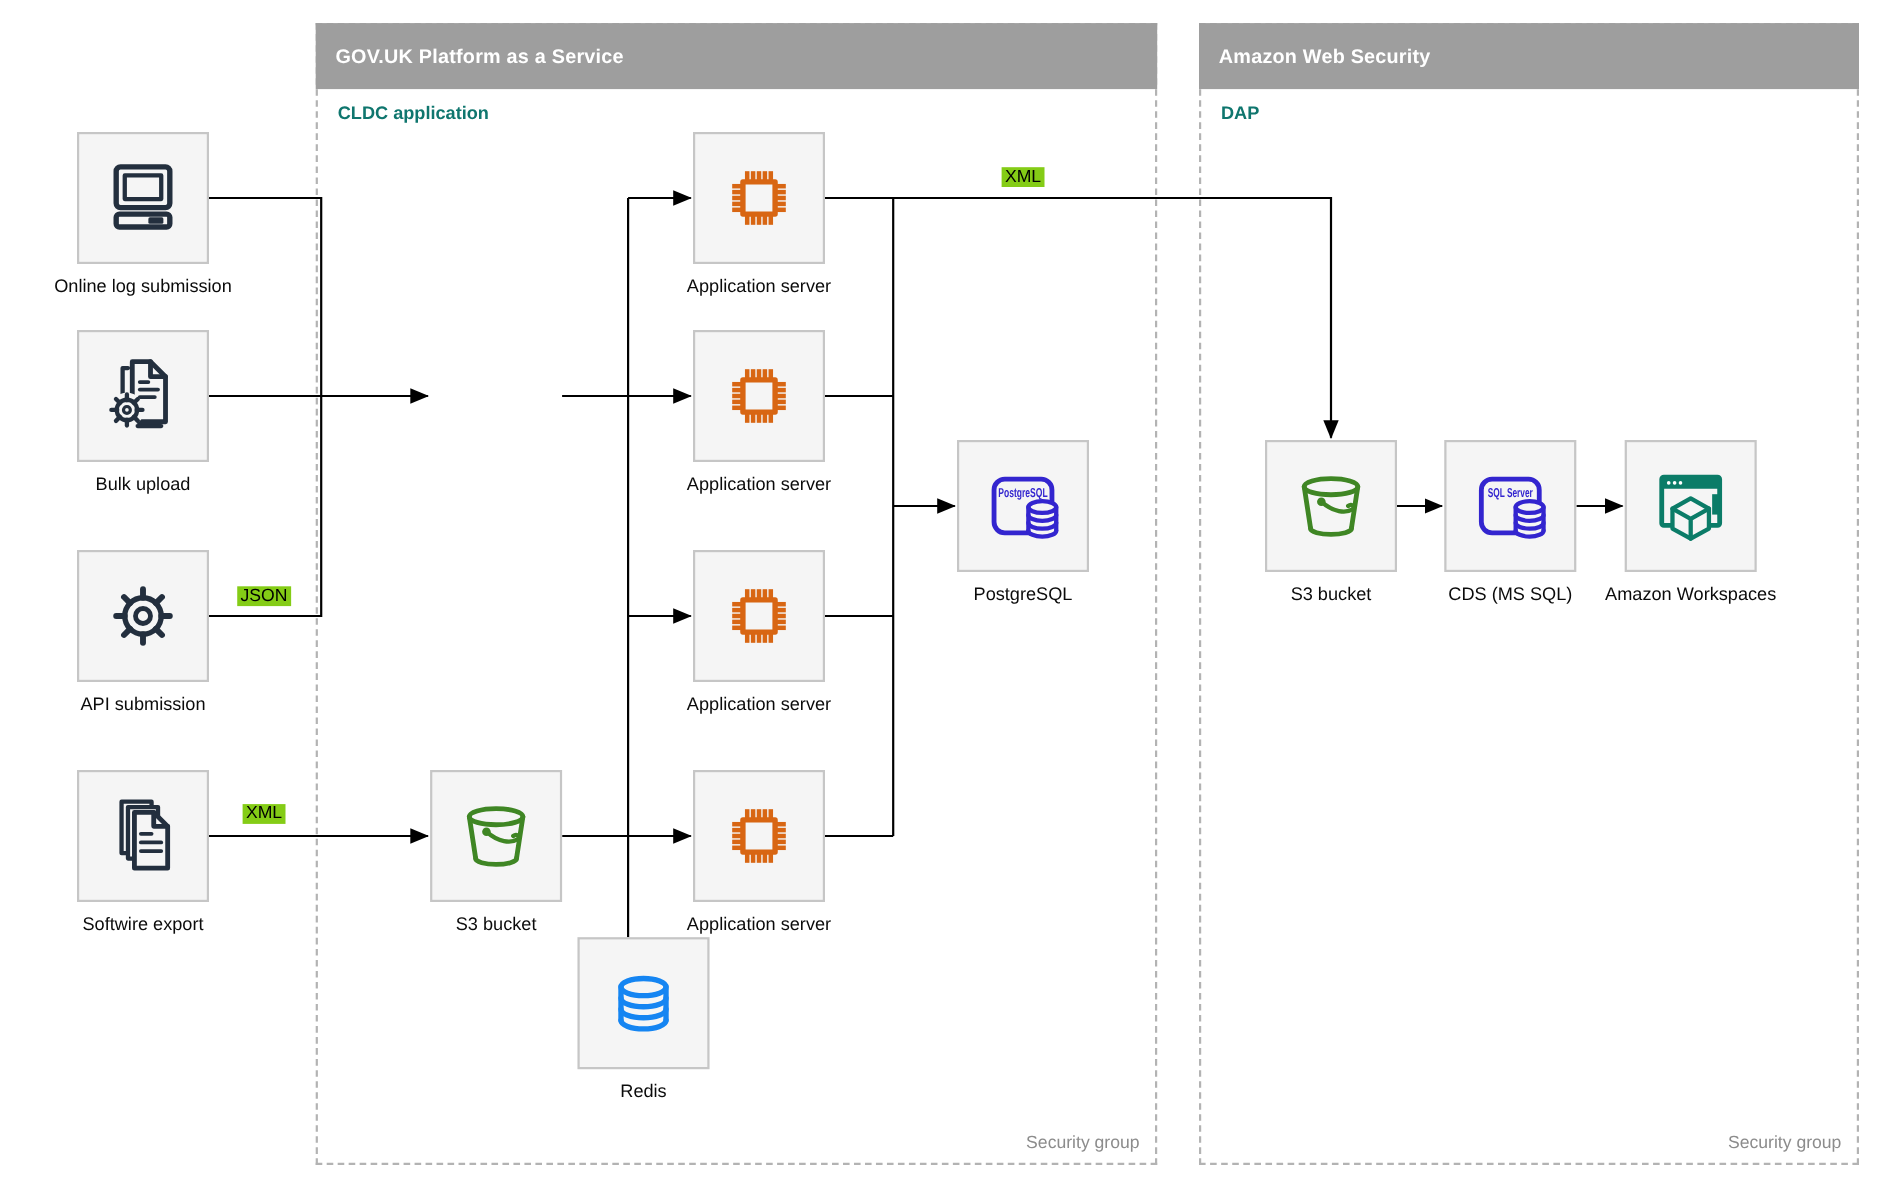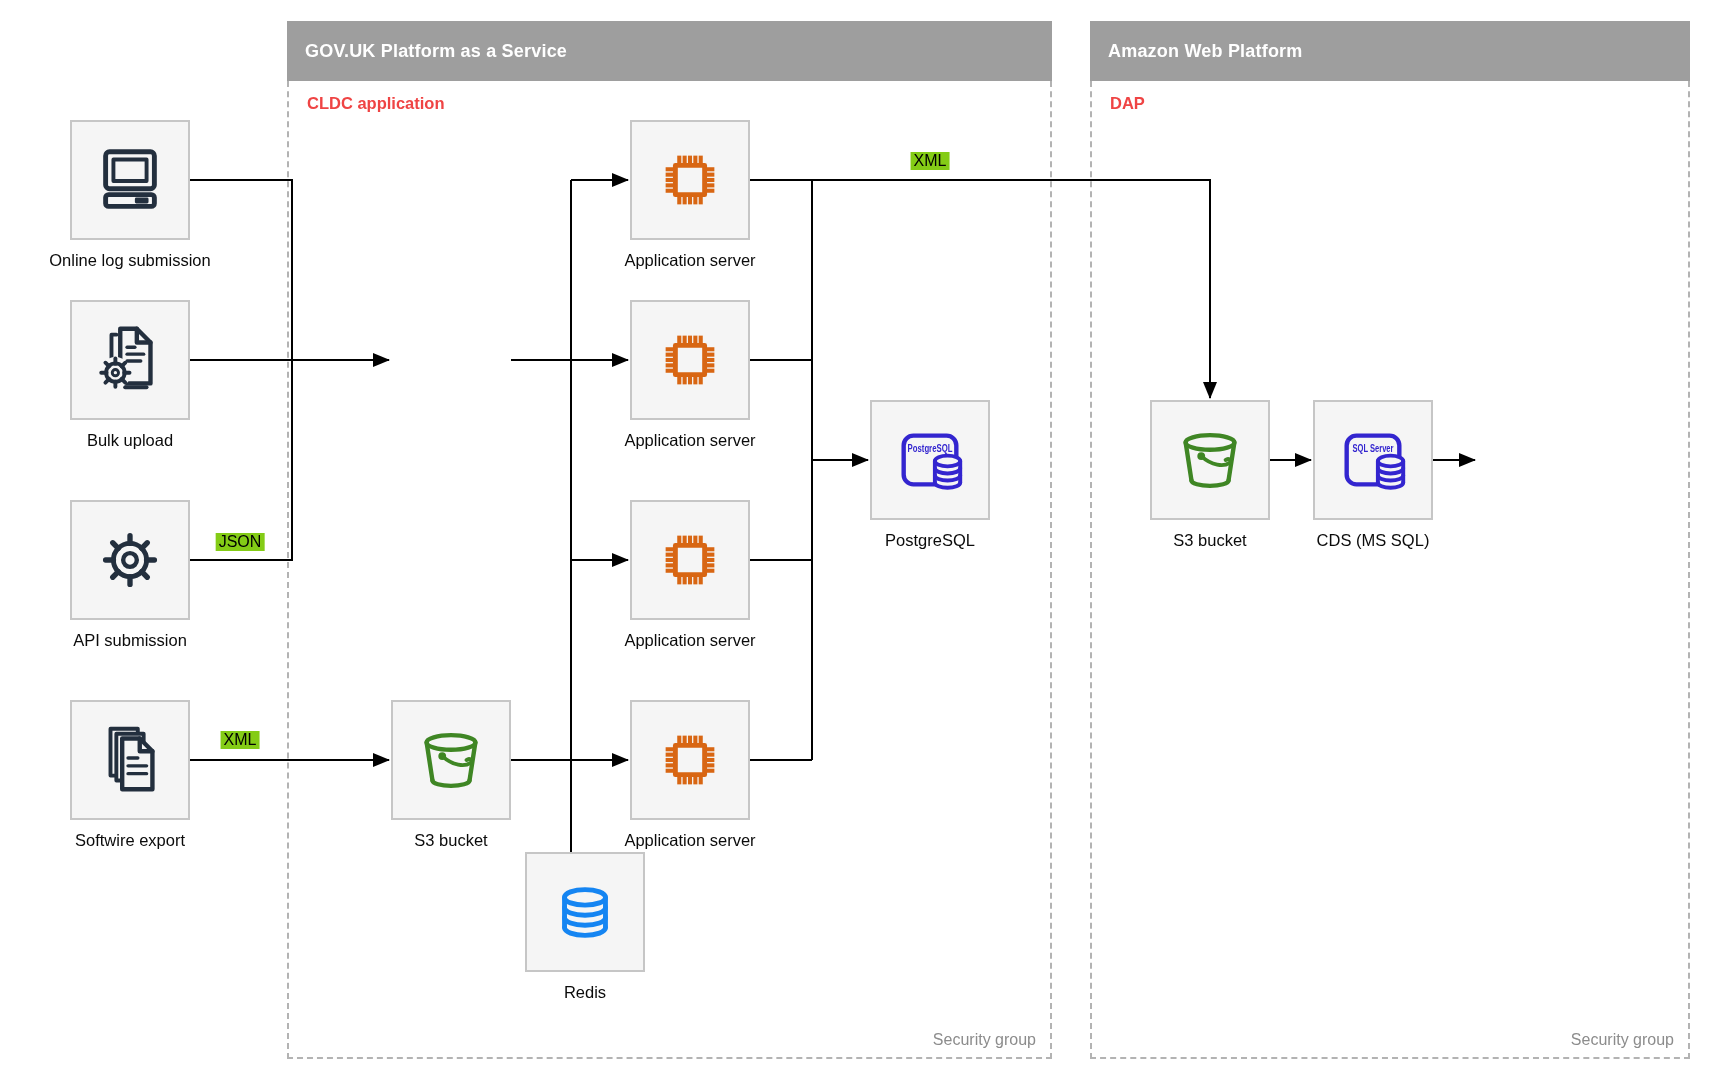--- a/index.html
+++ b/index.html
@@ -4,21 +4,21 @@
 <style>
   html,body{margin:0;padding:0;background:#ffffff;font-family:"Liberation Sans",sans-serif;}
   #canvas{position:relative;width:1712px;height:1082px;background:#fff;overflow:hidden;}
 
   
   .container{position:absolute;top:21px;height:1038px;border:2px dashed var(--c-container-border,#b3b3b3);box-sizing:border-box;z-index:1;background:transparent;}
   #govuk-container{left:287px;width:765px;}
   #aws-container{left:1090px;width:600px;}
   .chead{position:absolute;top:-2px;left:-2px;width:calc(100% + 4px);height:60px;background:var(--c-header-bar,#9e9e9e);display:flex;align-items:center;}
   .chead span{color:#ffffff;font-weight:bold;font-size:18px;padding-left:18px;letter-spacing:.2px;}
-  .sublabel{position:absolute;top:71px;left:18px;font-weight:bold;font-size:16.5px;color:#ef4444;}
+  .sublabel{position:absolute;top:71px;left:18px;font-weight:bold;font-size:16.5px;color:#0f766e;}
   .secgroup{position:absolute;bottom:8px;right:14px;font-size:16px;color:var(--c-muted,#8c8c8c);}
 
   
   #edges{position:absolute;left:0;top:0;width:1712px;height:1082px;z-index:2;}
 
   
   .edge-label{position:absolute;transform:translateX(-50%);font-size:16px;color:#000;z-index:4;background:#84cc16;padding:0 3px;}
 
   
   .node{position:absolute;width:120px;z-index:3;}
@@ -49,21 +49,21 @@
   <div class="container" id="govuk-container">
     <div class="chead">
       <span>GOV.UK Platform as a Service</span>
     </div>
     <div class="sublabel">CLDC application</div>
     <div class="secgroup">Security group</div>
   </div>
 
   <div class="container" id="aws-container">
     <div class="chead">
-      <span>Amazon Web Platform</span>
+      <span>Amazon Web Security</span>
     </div>
     <div class="sublabel">DAP</div>
     <div class="secgroup">Security group</div>
   </div>
 
   <svg id="edges" viewBox="0 0 1712 1082">
     <defs>
       <marker id="arw" markerUnits="userSpaceOnUse" markerWidth="17" markerHeight="14" viewBox="0 0 17 14" refX="16" refY="7" orient="auto">
         <path d="M0,0 L17,7 L0,14 Z" fill="#000"></path>
       </marker>
@@ -358,14 +358,30 @@
         <path class="bg" d="M45,41 A13,5.5 0 0 1 71,41 L71,63 A13,5.5 0 0 1 45,63 Z"></path>
         <ellipse class="ic" cx="58" cy="41" rx="13" ry="5.5" stroke-width="4"></ellipse>
         <path class="ic" d="M45,41 V63 M71,41 V63" stroke-width="4"></path>
         <path class="ic" d="M45,63 A13,5.5 0 0 0 71,63" stroke-width="4"></path>
         <path class="ic" d="M45,48.3 A13,5.5 0 0 0 71,48.3 M45,55.6 A13,5.5 0 0 0 71,55.6" stroke-width="4"></path>
       </svg>
     </div>
     <div class="nlabel">CDS (MS SQL)</div>
   </div>
 
+  <div class="node" style="left:1477px;top:400px;">
+    <div class="nbox">
+      <svg class="c-teal" viewBox="0 0 80 80">
+        <rect class="ic" x="13" y="13" width="54" height="45" rx="2" stroke-width="4.5"></rect>
+        <rect class="fl" x="13" y="13" width="54" height="11" rx="2"></rect>
+        <circle cx="19.5" cy="18.5" r="1.7" fill="#ffffff"></circle>
+        <circle cx="25" cy="18.5" r="1.7" fill="#ffffff"></circle>
+        <circle cx="30.5" cy="18.5" r="1.7" fill="#ffffff"></circle>
+        <rect class="fl" x="60" y="29" width="7" height="19"></rect>
+        <path class="bg" d="M40,33 L57,42.5 V61 L40,70.5 L23,61 V42.5 Z"></path>
+        <path class="ic" d="M40,33 L57,42.5 V61 L40,70.5 L23,61 V42.5 Z" stroke-width="4"></path>
+        <path class="ic" d="M23,42.5 L40,52 L57,42.5 M40,52 V70.5" stroke-width="4"></path>
+      </svg>
+    </div>
+    <div class="nlabel">Amazon Workspaces</div>
+  </div>
 
 </div>
 
 </body></html>

